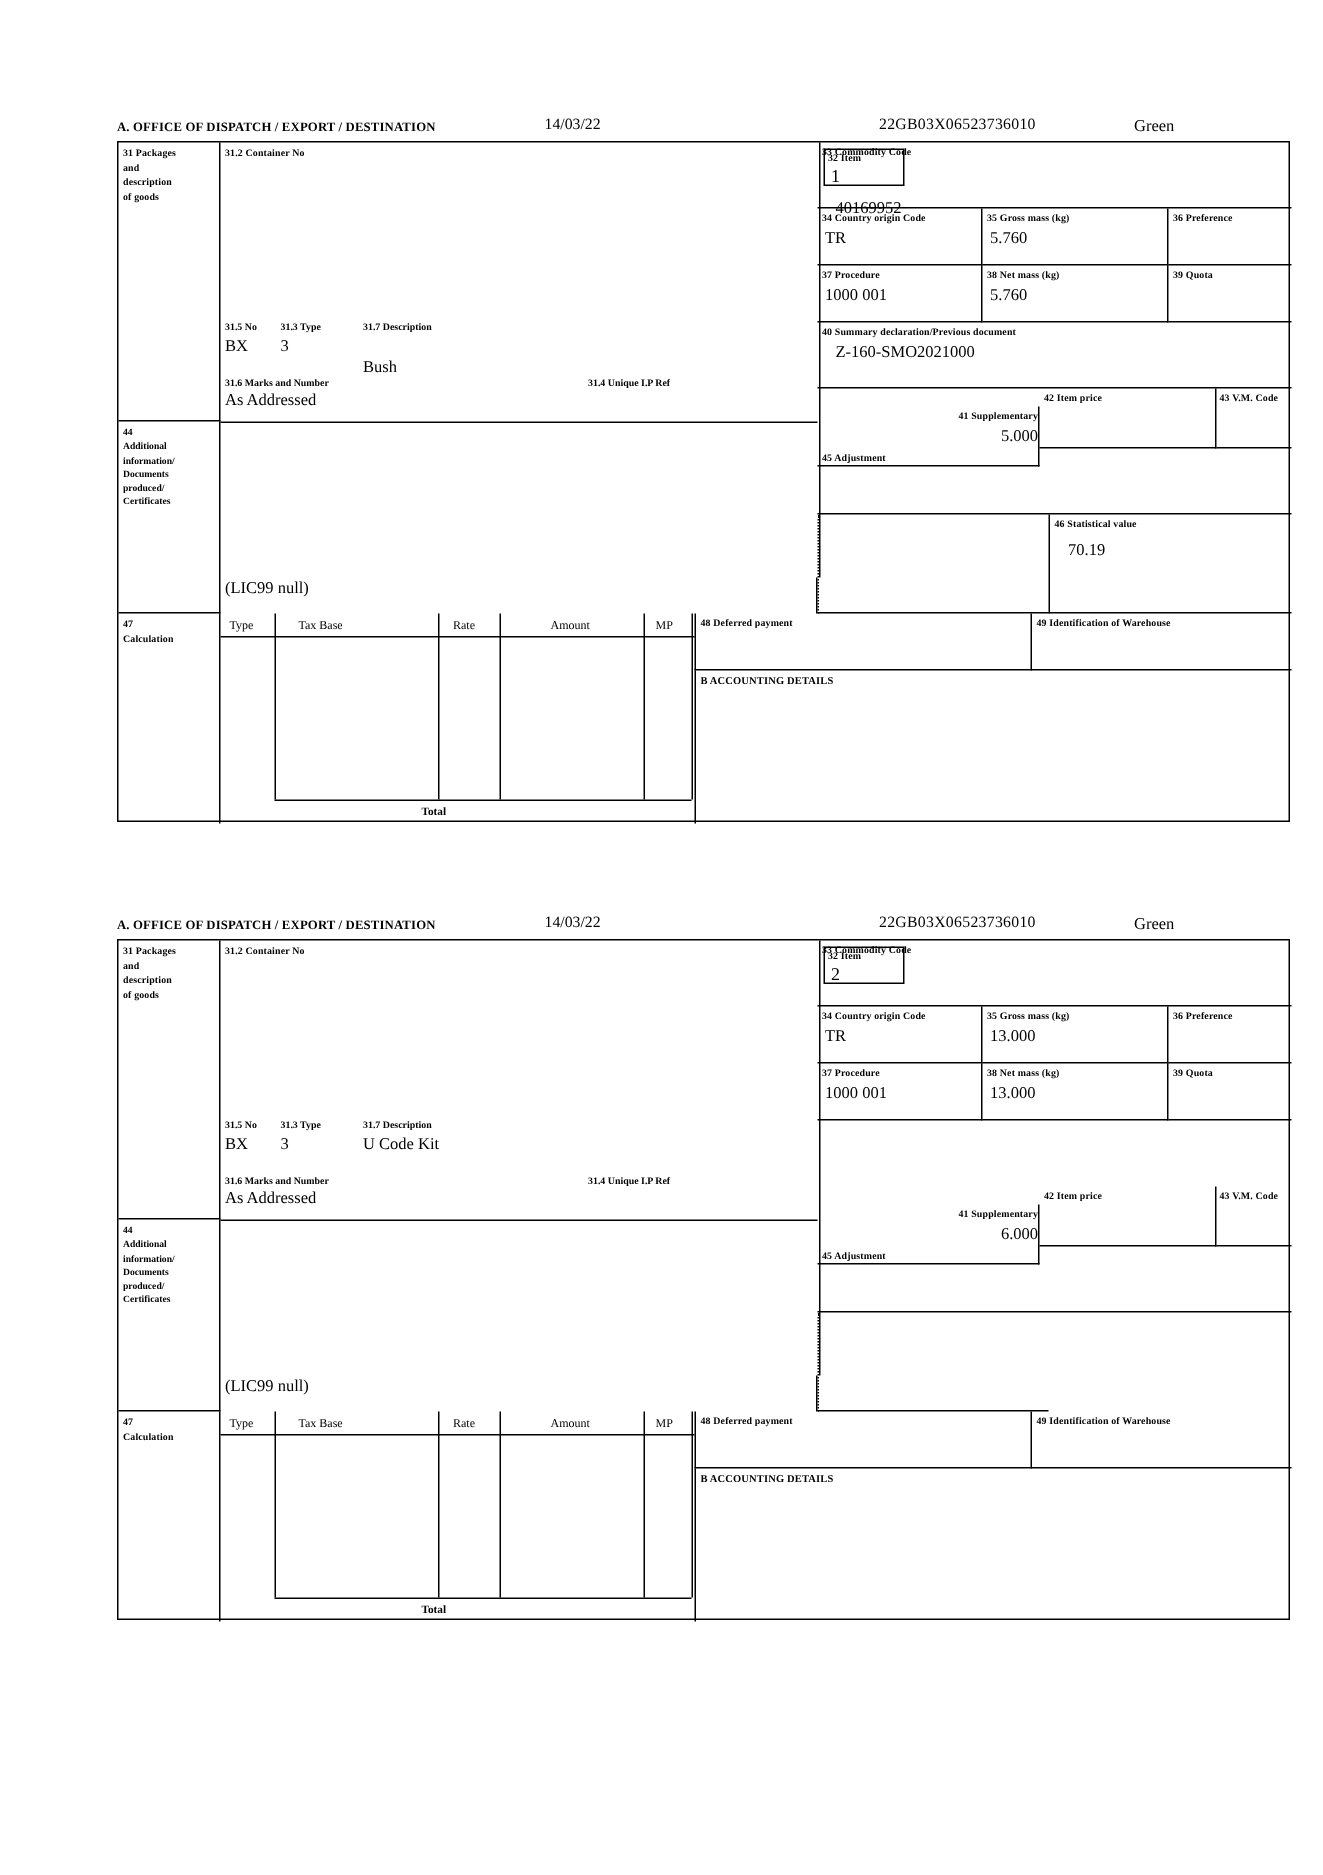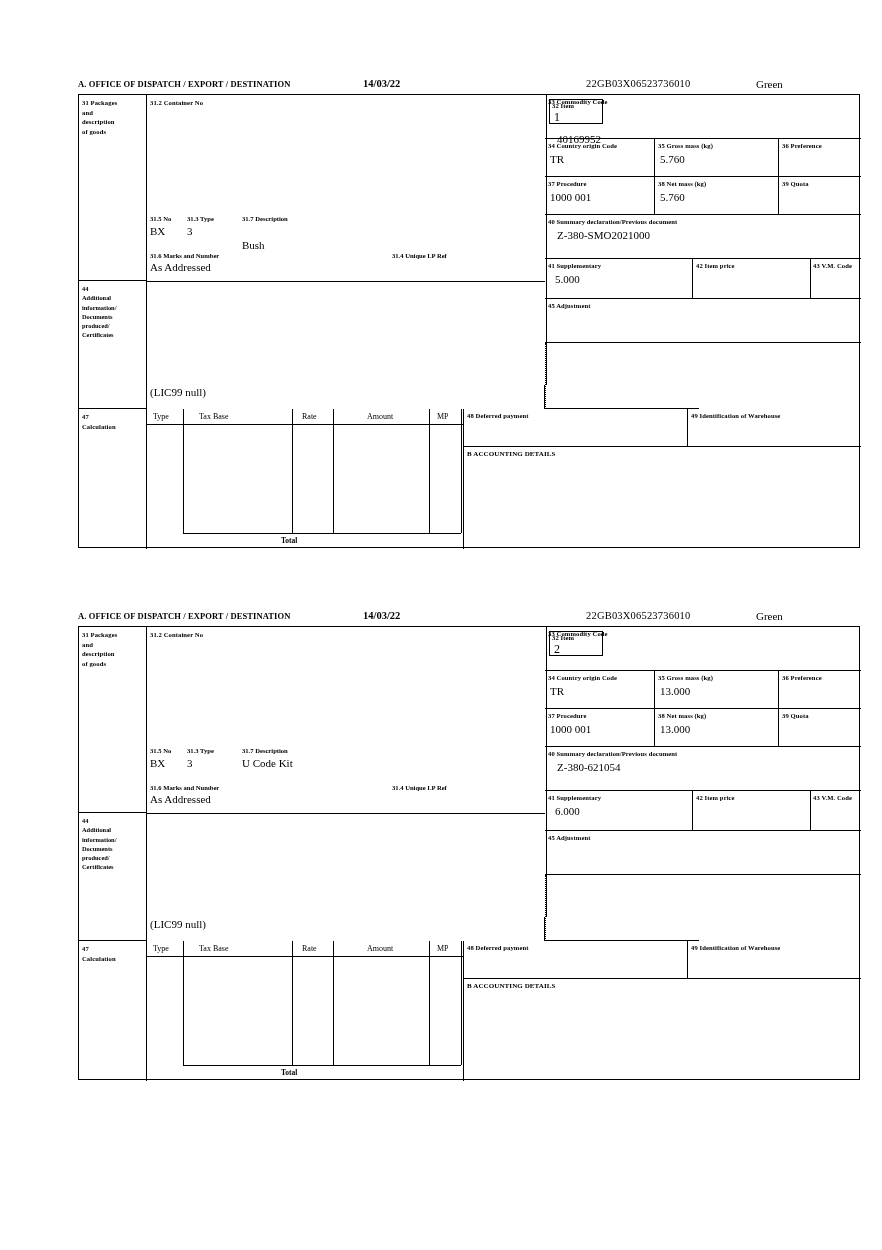--- a/index.html
+++ b/index.html
@@ -37,21 +37,21 @@
   .hdr-office {
     position: absolute;
     left: 0; top: 1px;
     font-size: 8.5px;
     letter-spacing: 0.1px;
   }
   .hdr-date {
     position: absolute;
     left: 285px; top: 0px;
     font-size: 10.5px;
-    font-weight: bold;
+    font-weight: normal;
   }
   .hdr-mrn {
     position: absolute;
     left: 508px; top: 0px;
     font-size: 10.5px;
     font-weight: normal;
     letter-spacing: 0.2px;
   }
   .hdr-lane {
     position: absolute;
@@ -115,21 +115,21 @@
   }
 
   .c-33 { left: 466px; top: 0; width: 316px; height: 44px; }
   .c-34 { left: 466px; top: 44px; width: 110px; height: 38px; }
   .c-35 { left: 576px; top: 44px; width: 124px; height: 38px; }
   .c-36 { left: 700px; top: 44px; width: 82px; height: 38px; }
   .c-37 { left: 466px; top: 82px; width: 110px; height: 38px; }
   .c-38 { left: 576px; top: 82px; width: 124px; height: 38px; }
   .c-39 { left: 700px; top: 82px; width: 82px; height: 38px; }
   .c-40 { left: 466px; top: 120px; width: 316px; height: 44px; }
-  .c-41 { left: 466px; top: 164px; width: 148px; height: 40px; }
+  .c-41 { left: 466px; top: 176px; width: 148px; height: 40px; text-align: right; }
   .c-42 { left: 614px; top: 164px; width: 118px; height: 40px; }
   .c-43 { left: 732px; top: 164px; width: 50px; height: 40px; }
   .c-45 { left: 466px; top: 204px; width: 316px; height: 44px; }
   .c-46 { left: 620px; top: 248px; width: 162px; height: 66px; }
   .c-46-blank { left: 466px; top: 248px; width: 154px; height: 66px; }
 
   .c-44 { left: 0; top: 186px; width: 68px; height: 128px; }
   .c-lic { left: 68px; top: 290px; width: 398px; height: 24px; }
 
   .c-47 { left: 0; top: 314px; width: 68px; height: 140px; }
@@ -238,21 +238,21 @@
         <div class="val" style="padding:2px 0 0 5px;">5.760</div>
       </div>
 
       <div class="cell c-39 bb">
         <div class="lbl" style="padding:2px 0 0 3px;">39 Quota</div>
         <div class="val" style="padding:2px 0 0 5px;"></div>
       </div>
 
       <div class="cell c-40 bb">
         <div class="lbl" style="padding:2px 0 0 3px;">40 Summary declaration/Previous document</div>
-        <div class="val" style="padding:2px 0 0 12px;">Z-380-SMO2021000</div>
+        <div class="val" style="padding:2px 0 0 12px;">Z-160-SMO2021000</div>
       </div>
 
       <div class="cell c-41 bb br">
         <div class="lbl" style="padding:2px 0 0 3px;">41 Supplementary</div>
         <div class="val" style="padding:2px 0 0 10px;">5.000</div>
       </div>
 
       <div class="cell c-42 bb br">
         <div class="lbl" style="padding:2px 0 0 3px;">42 Item price</div>
         <div class="val" style="padding:2px 0 0 5px;"></div>
@@ -263,20 +263,24 @@
         <div class="val" style="padding:2px 0 0 4px;"></div>
       </div>
 
       <div class="cell c-45 bb">
         <div class="lbl" style="padding:2px 0 0 3px;">45 Adjustment</div>
         <div class="val" style="padding:2px 0 0 10px;"></div>
       </div>
 
       <div class="dotted-v"></div>
       <div class="cell c-46-blank bb"></div>
+      <div class="cell c-46 bb bl">
+        <div class="lbl" style="padding:2px 0 0 3px;">46 Statistical value</div>
+        <div class="val" style="padding:6px 0 0 12px;">70.19</div>
+      </div>
 
       <div class="cell c-44 br bb">
         <div class="lbl-sm" style="padding:3px 0 0 3px;">
           <div>44</div>
           <div>Additional</div>
           <div>information/</div>
           <div>Documents</div>
           <div>produced/</div>
           <div>Certificates</div>
         </div>
@@ -398,24 +402,20 @@
       </div>
       <div class="cell c-38 bb br">
         <div class="lbl" style="padding:2px 0 0 3px;">38 Net mass (kg)</div>
         <div class="val" style="padding:2px 0 0 5px;">13.000</div>
       </div>
       <div class="cell c-39 bb">
         <div class="lbl" style="padding:2px 0 0 3px;">39 Quota</div>
         <div class="val" style="padding:2px 0 0 5px;"></div>
       </div>
 
-      <div class="cell c-40 bb">
-        <div class="lbl" style="padding:2px 0 0 3px;">40 Summary declaration/Previous document</div>
-        <div class="val" style="padding:2px 0 0 12px;">Z-380-621054</div>
-      </div>
 
       <div class="cell c-41 bb br">
         <div class="lbl" style="padding:2px 0 0 3px;">41 Supplementary</div>
         <div class="val" style="padding:2px 0 0 10px;">6.000</div>
       </div>
       <div class="cell c-42 bb br">
         <div class="lbl" style="padding:2px 0 0 3px;">42 Item price</div>
         <div class="val" style="padding:2px 0 0 5px;"></div>
       </div>
       <div class="cell c-43 bb">

